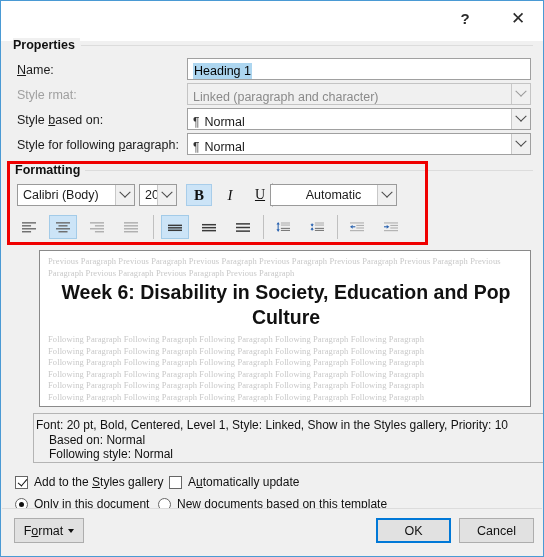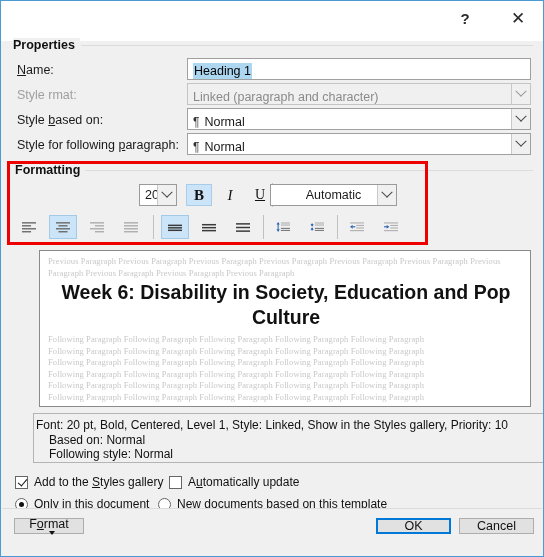--- a/index.html
+++ b/index.html
@@ -320,31 +320,30 @@
     left: 1px;
     bottom: 1px;
     width: 540px;
     height: 46px;
     background: #f0f0f0;
     border-top: 1px solid #dcdcdc;
   }
   .btn {
     position: absolute;
     box-sizing: border-box;
-    height: 16px;
+    height: 25px;
     background: #e1e1e1;
     border: 1px solid #adadad;
     font-size: 12.5px;
     color: #111;
     font-family: "Liberation Sans", sans-serif;
     display: flex;
     align-items: center;
     justify-content: center;
     padding: 0;
-    flex-direction: column;
   }
   .btn.default {
     background: #e1e1e1;
     border: 2px solid #0078d7;
   }
   .btn u { text-decoration: underline; }
   .caret-dn {
     display: inline-block;
     margin-left: 5px;
     width: 0; height: 0;
@@ -395,20 +394,26 @@
     <span class="combo-arrow">
         <i class="chev"></i>
       </span>
   </div>
 
   <div class="group-label" style="left:14px; top:162px;">Formatting</div>
   <div class="group-line" style="left:80px; top:169px; width:452px;"></div>
 
   <div id="red-box"></div>
 
+  <div class="fmt-combo" style="left:16px; top:183px; width:118px;">
+    <span class="val">Calibri (Body)</span>
+    <span class="combo-arrow">
+        <i class="chev"></i>
+      </span>
+  </div>
 
   <div class="fmt-combo" style="left:138px; top:183px; width:38px;">
     <span class="val">20</span>
     <span class="combo-arrow">
         <i class="chev"></i>
       </span>
   </div>
 
   <button class="tbtn b active" style="left:185px; top:183px;">B</button>
   <button class="tbtn i" style="left:216px; top:183px;">I</button>

